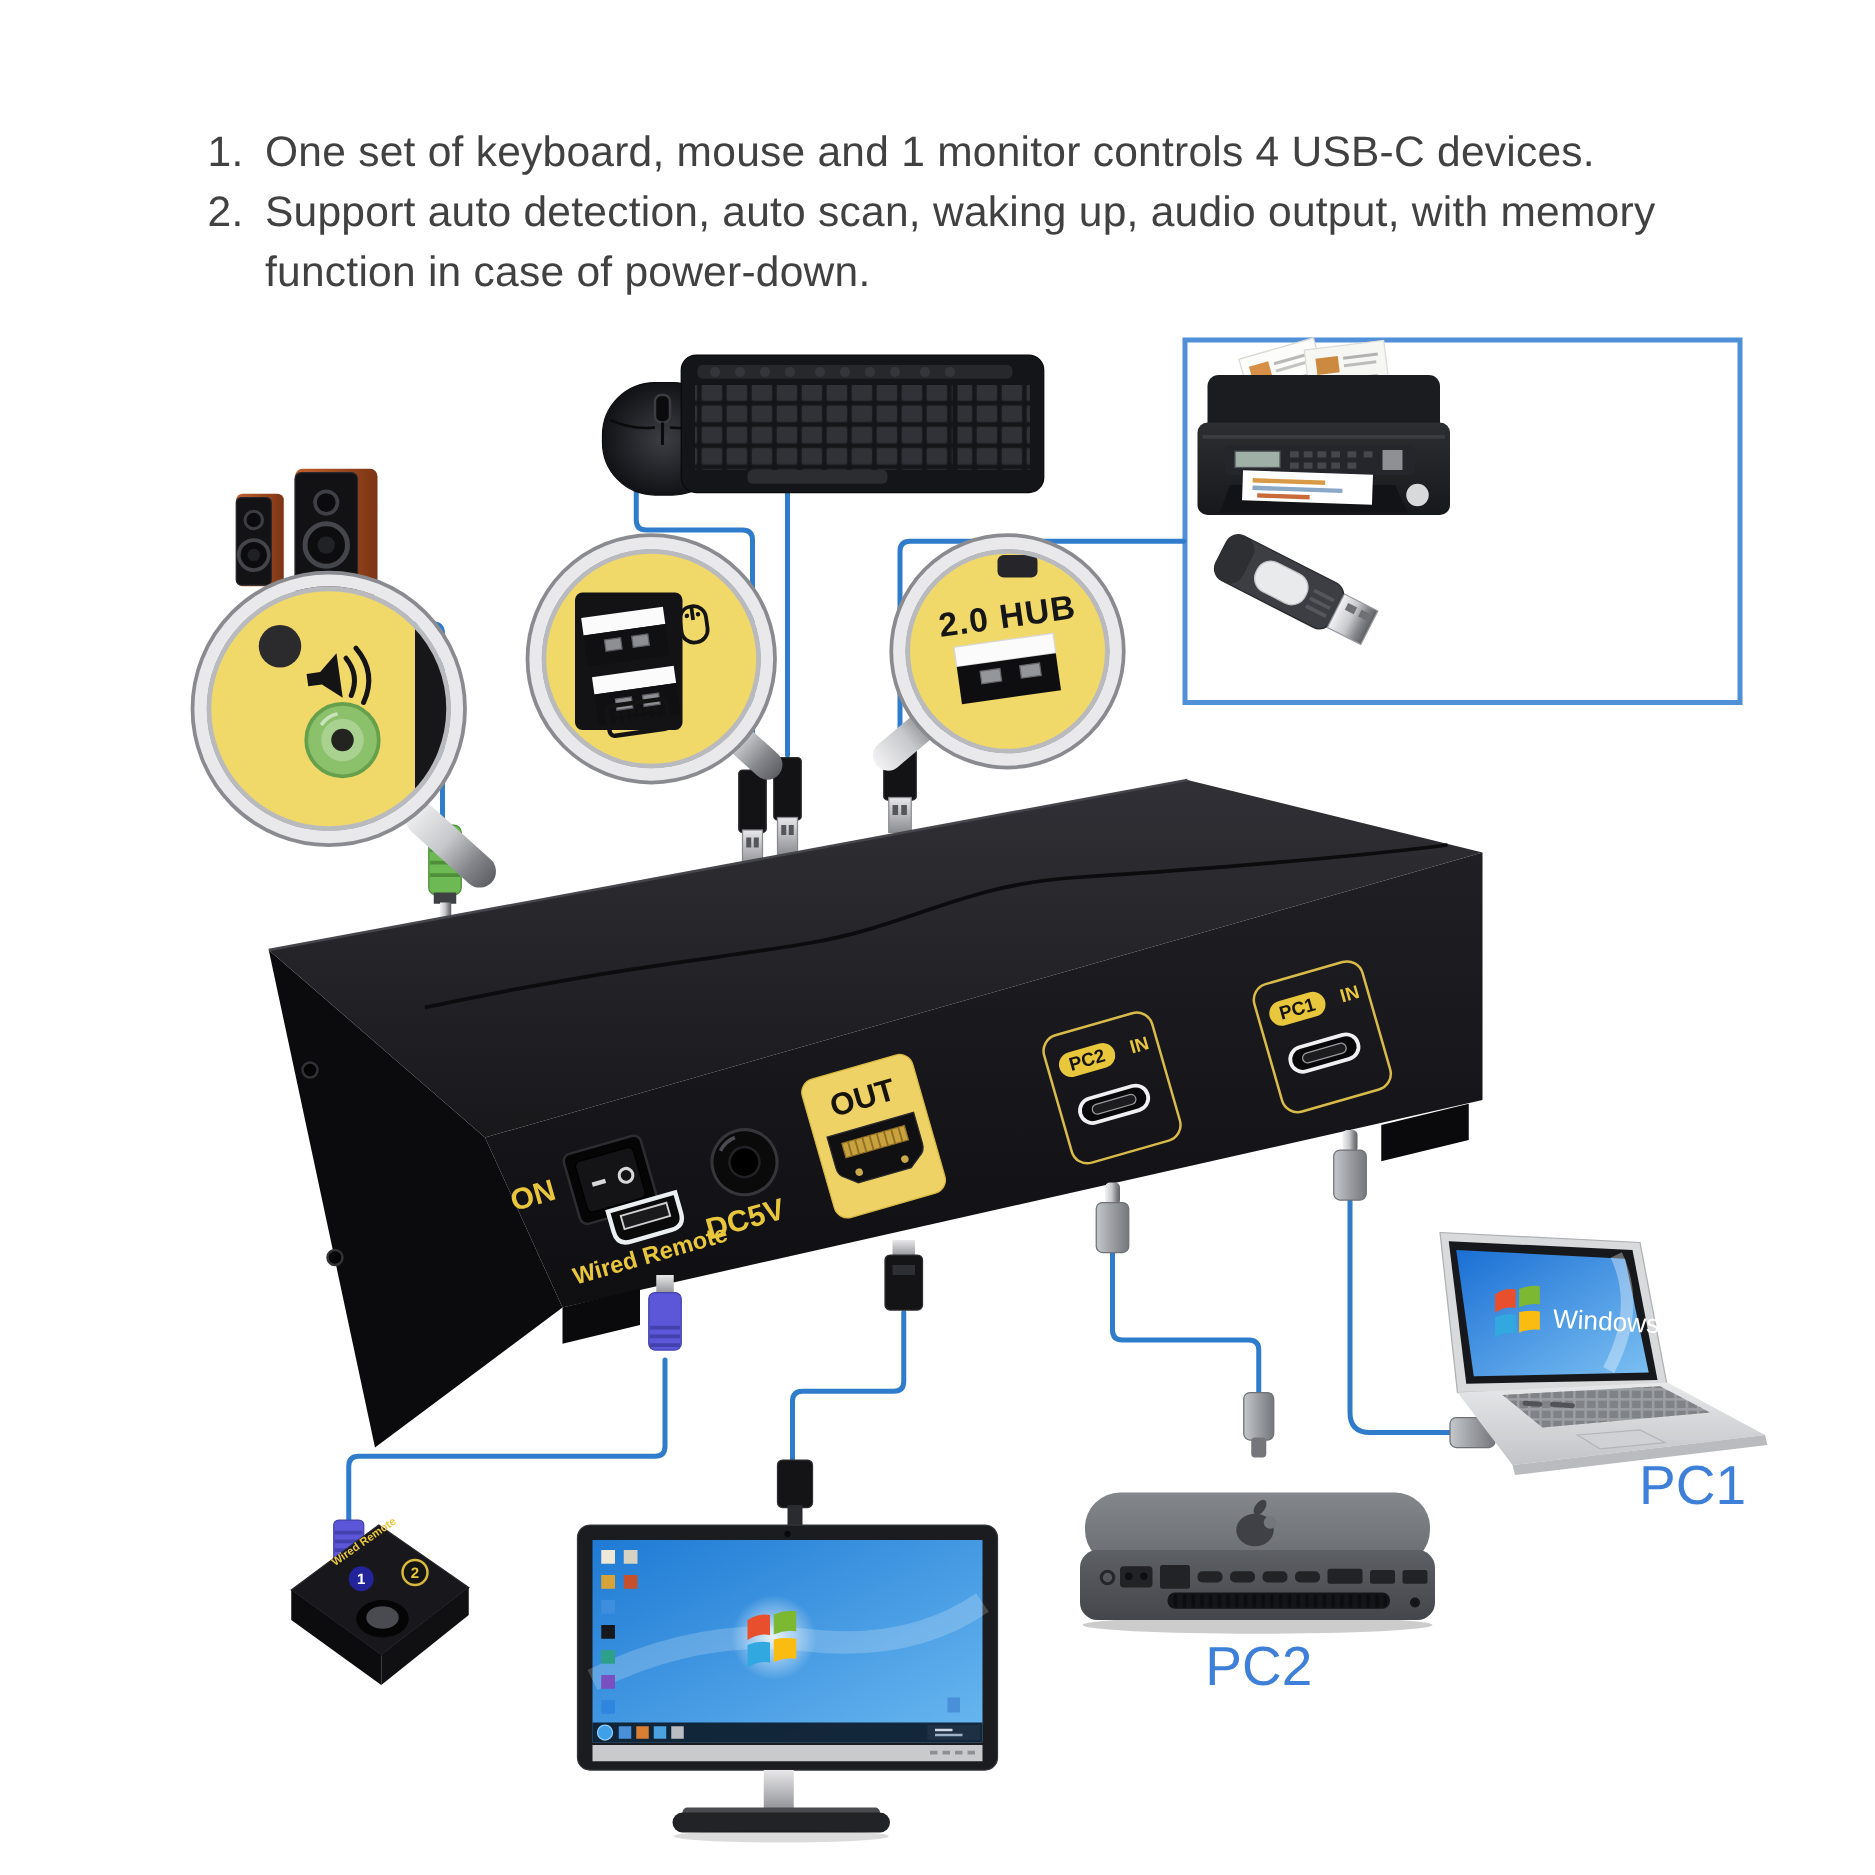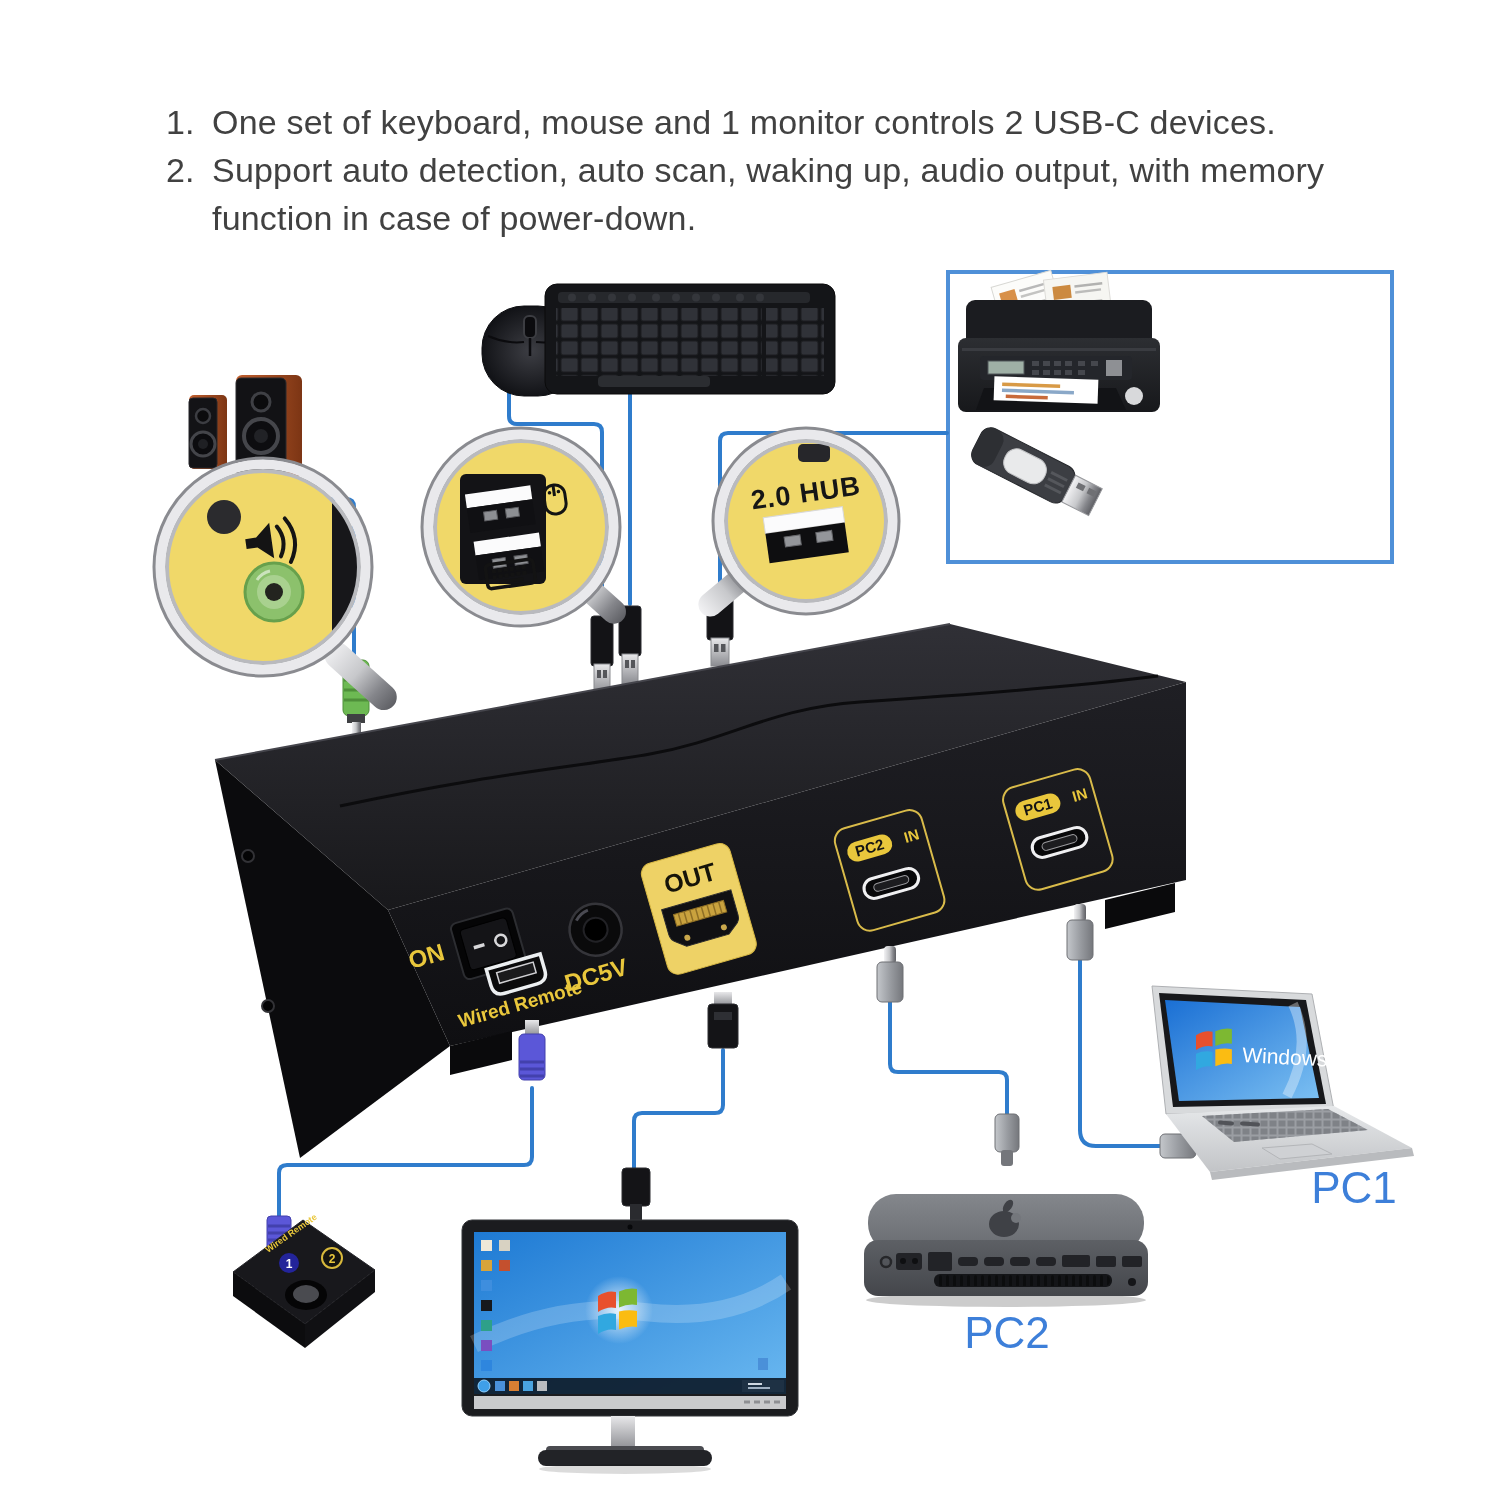--- a/index.html
+++ b/index.html
@@ -14,21 +14,21 @@
   text{font-family:"Liberation Sans",sans-serif;}
 </style>
 </head>
 <body>
 
 <div class="canvas">
 
   <div class="intro">
     <div class="intro-item">
       <span class="intro-num">1.</span>
-      <span class="intro-text">One set of keyboard, mouse and 1 monitor controls 2 USB-C devices.</span>
+      <span class="intro-text">One set of keyboard, mouse and 1 monitor controls 4 USB-C devices.</span>
     </div>
     <div class="intro-item">
       <span class="intro-num">2.</span>
       <span class="intro-text">Support auto detection, auto scan, waking up, audio output, with memory function in case of power-down.</span>
     </div>
   </div>
 
   <svg width="1500" height="1500" viewBox="0 0 1500 1500">
     <defs>
       <linearGradient id="gTop" x1="0" y1="0" x2="0" y2="1">

